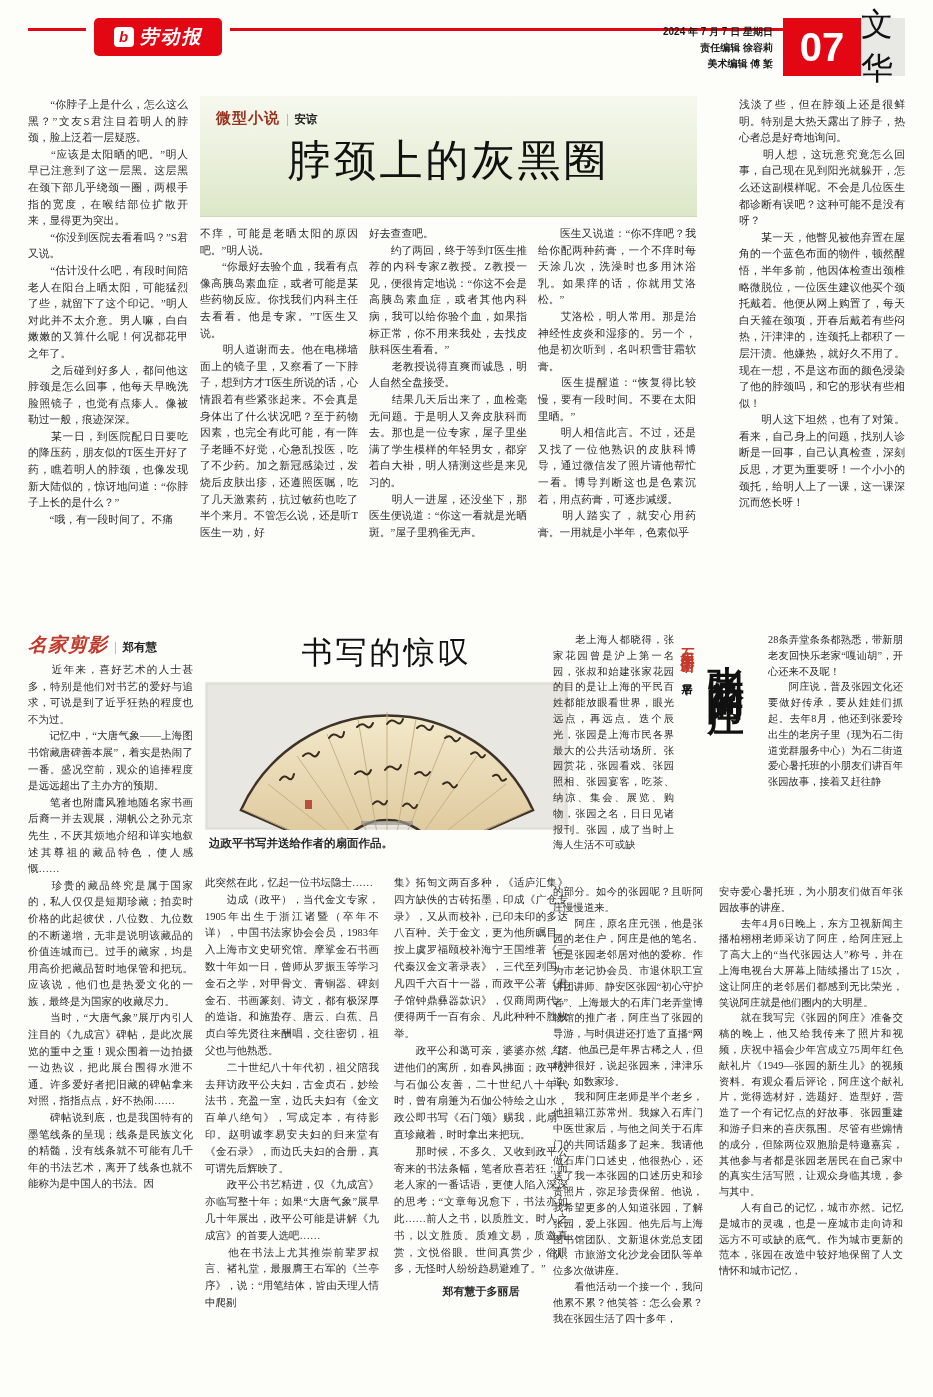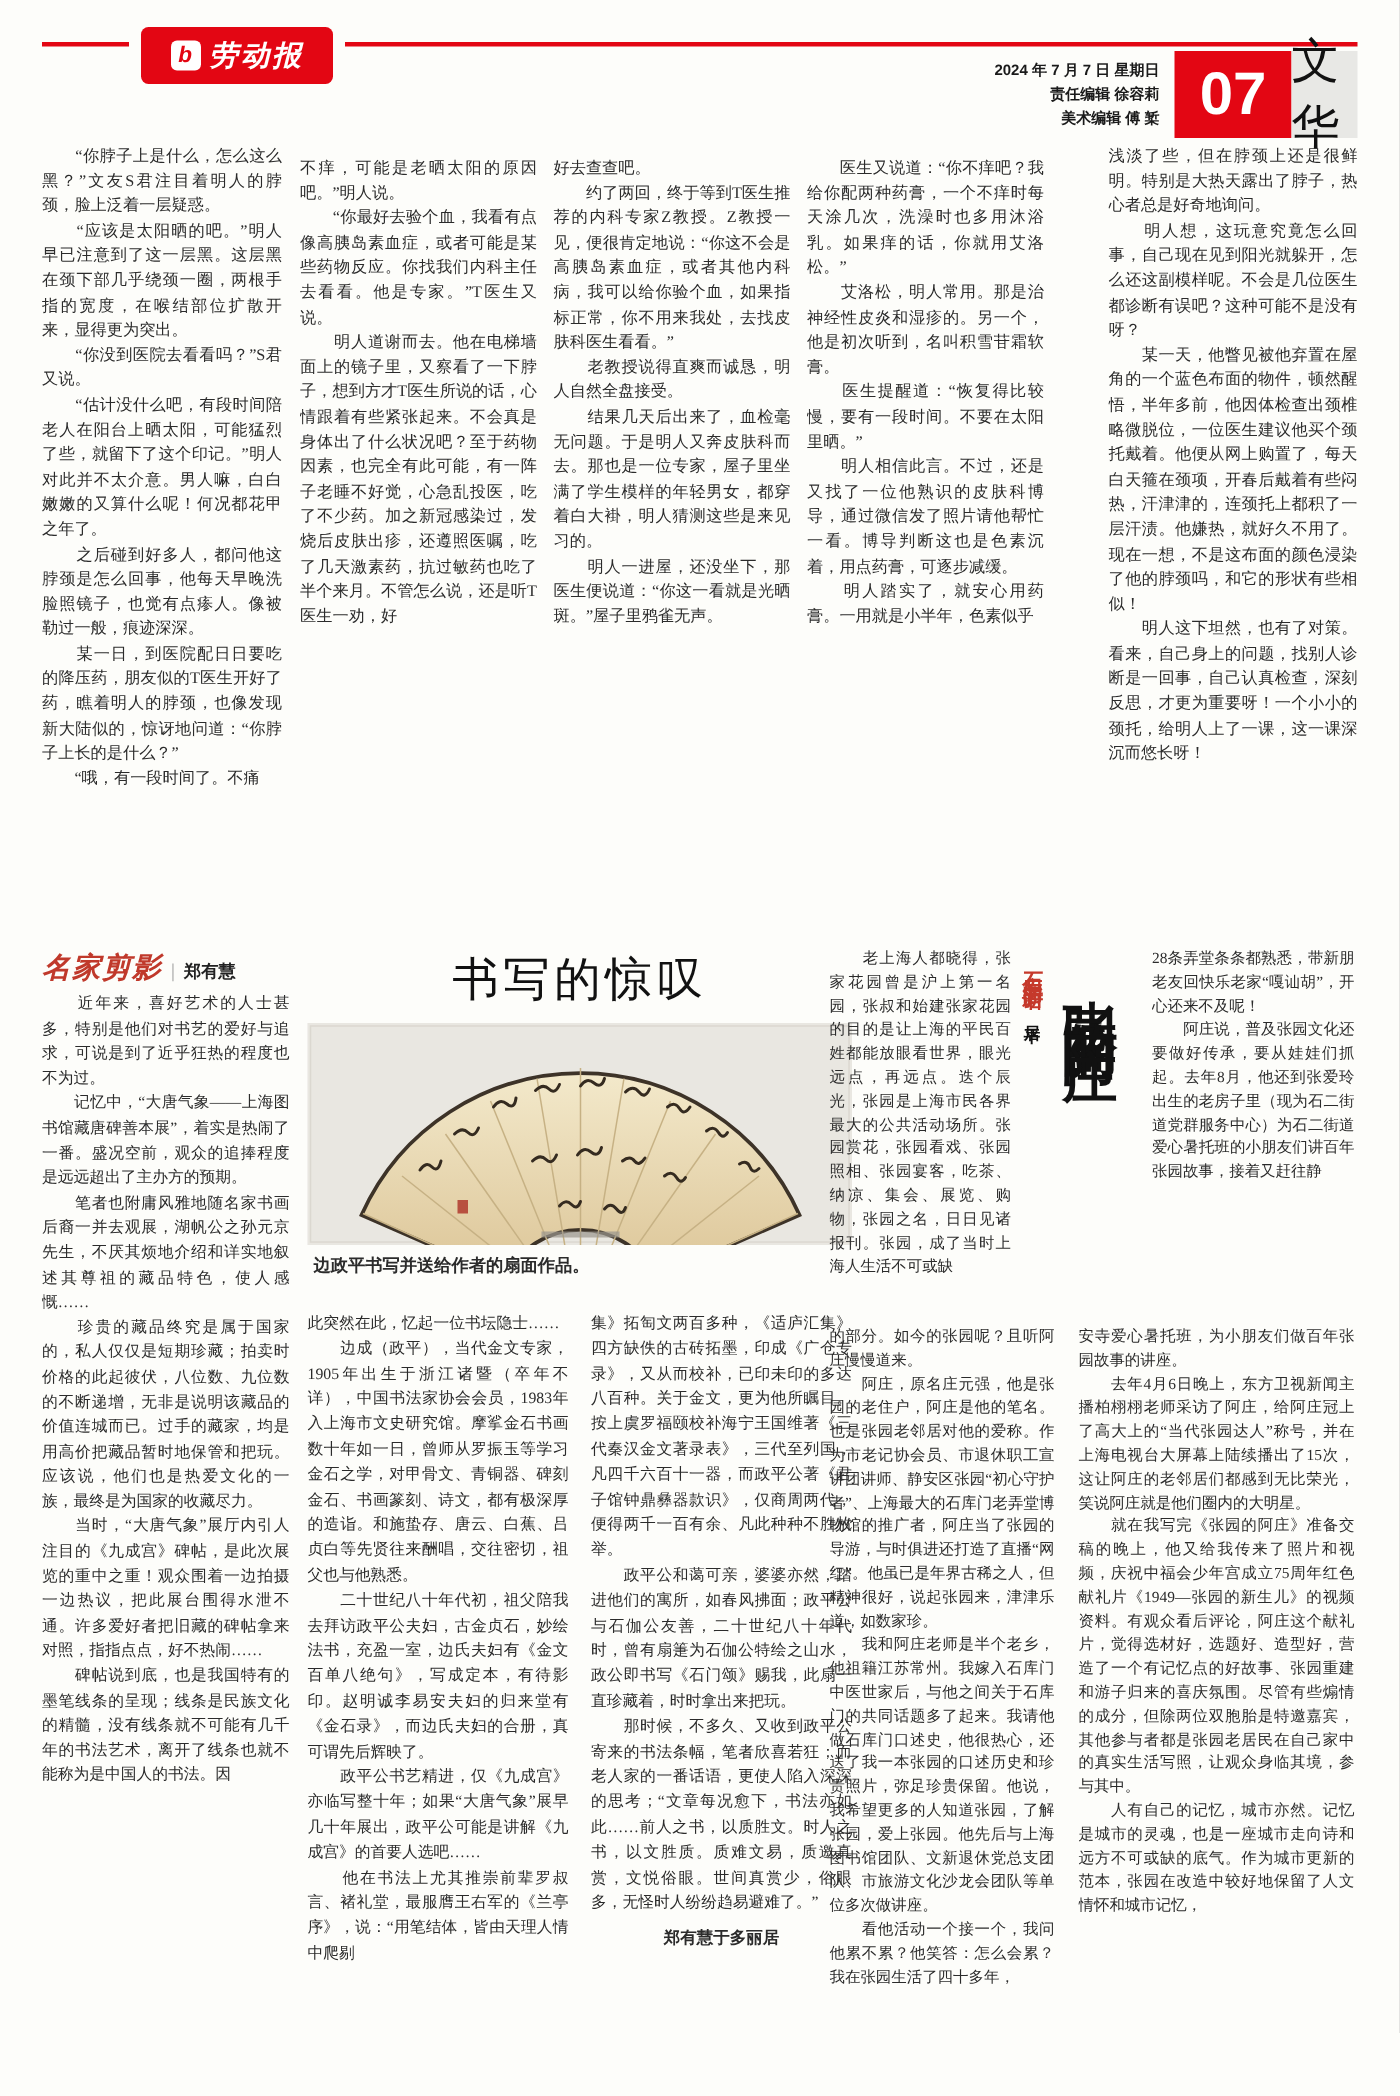--- a/index.html
+++ b/index.html
@@ -10,21 +10,21 @@
   .masthead{position:absolute;top:24px;left:28px;right:28px;height:42px;display:flex;align-items:flex-start;}
   .rule{height:3px;background:#e30613;margin-top:4px;}
   .rule-left{width:58px;}
   .rule-right{flex:1;}
   .logo{width:128px;height:38px;background:#e30613;border-radius:5px;margin:-6px 8px 0 8px;
         display:flex;align-items:center;justify-content:center;gap:6px;}
   .logo-b{display:inline-block;width:20px;height:20px;background:#fff;border-radius:4px;color:#e30613;
           font-family:"Liberation Sans",sans-serif;font-weight:bold;font-size:15px;line-height:20px;text-align:center;font-style:italic;}
   .logo-text{color:#fff;font-size:19px;font-weight:bold;font-style:italic;letter-spacing:2px;}
 
-  .head-meta{position:absolute;top:34px;right:28px;display:flex;align-items:stretch;}
+  .head-meta{position:absolute;top:18px;right:28px;display:flex;align-items:stretch;}
   .date-block{font-family:"Liberation Sans","DejaVu Sans",sans-serif;font-size:10px;line-height:16px;
               text-align:right;color:#1a1a1a;margin:6px 10px 0 0;font-weight:bold;}
   .page-num{width:78px;height:58px;background:#e30613;color:#ffffff;font-family:"Liberation Sans",sans-serif;
             font-weight:bold;font-size:40px;display:flex;align-items:center;justify-content:center;}
   .section-name{width:44px;height:58px;background:#e8e8e5;color:#111;font-size:32px;letter-spacing:2px;
             display:flex;align-items:center;justify-content:center;}
 
   
   .coltext{white-space:pre-line;text-align:justify;overflow:hidden;}
   .a-body{font-size:10.8px;line-height:16.6px;}
@@ -103,20 +103,26 @@
 
   <section class="article1">
     <div class="coltext a-body a1c1">　　“你脖子上是什么，怎么这么黑？”文友S君注目着明人的脖颈，脸上泛着一层疑惑。
 　　“应该是太阳晒的吧。”明人早已注意到了这一层黑。这层黑在颈下部几乎绕颈一圈，两根手指的宽度，在喉结部位扩散开来，显得更为突出。
 　　“你没到医院去看看吗？”S君又说。
 　　“估计没什么吧，有段时间陪老人在阳台上晒太阳，可能猛烈了些，就留下了这个印记。”明人对此并不太介意。男人嘛，白白嫩嫩的又算什么呢！何况都花甲之年了。
 　　之后碰到好多人，都问他这脖颈是怎么回事，他每天早晚洗脸照镜子，也觉有点瘆人。像被勒过一般，痕迹深深。
 　　某一日，到医院配日日要吃的降压药，朋友似的T医生开好了药，瞧着明人的脖颈，也像发现新大陆似的，惊讶地问道：“你脖子上长的是什么？”
 　　“哦，有一段时间了。不痛</div>
     <div class="a1mid">
+      <div class="titlebox">
+        <div class="kickrow">
+          <span class="kicker1">微型小说</span><span class="ksep">|</span><span class="kauthor">安谅</span>
+        </div>
+        <h1 class="a1title">脖颈上的灰黑圈</h1>
+      </div>
       <div class="a1midcols">
         <div class="coltext a-body a1mc">不痒，可能是老晒太阳的原因吧。”明人说。
 　　“你最好去验个血，我看有点像高胰岛素血症，或者可能是某些药物反应。你找我们内科主任去看看。他是专家。”T医生又说。
 　　明人道谢而去。他在电梯墙面上的镜子里，又察看了一下脖子，想到方才T医生所说的话，心情跟着有些紧张起来。不会真是身体出了什么状况吧？至于药物因素，也完全有此可能，有一阵子老睡不好觉，心急乱投医，吃了不少药。加之新冠感染过，发烧后皮肤出疹，还遵照医嘱，吃了几天激素药，抗过敏药也吃了半个来月。不管怎么说，还是听T医生一劝，好</div>
         <div class="coltext a-body a1mc">好去查查吧。
 　　约了两回，终于等到T医生推荐的内科专家Z教授。Z教授一见，便很肯定地说：“你这不会是高胰岛素血症，或者其他内科病，我可以给你验个血，如果指标正常，你不用来我处，去找皮肤科医生看看。”
 　　老教授说得直爽而诚恳，明人自然全盘接受。
 　　结果几天后出来了，血检毫无问题。于是明人又奔皮肤科而去。那也是一位专家，屋子里坐满了学生模样的年轻男女，都穿着白大褂，明人猜测这些是来见习的。
 　　明人一进屋，还没坐下，那医生便说道：“你这一看就是光晒斑。”屋子里鸦雀无声。</div>
         <div class="coltext a-body a1mc">　　医生又说道：“你不痒吧？我给你配两种药膏，一个不痒时每天涂几次，洗澡时也多用沐浴乳。如果痒的话，你就用艾洛松。”

